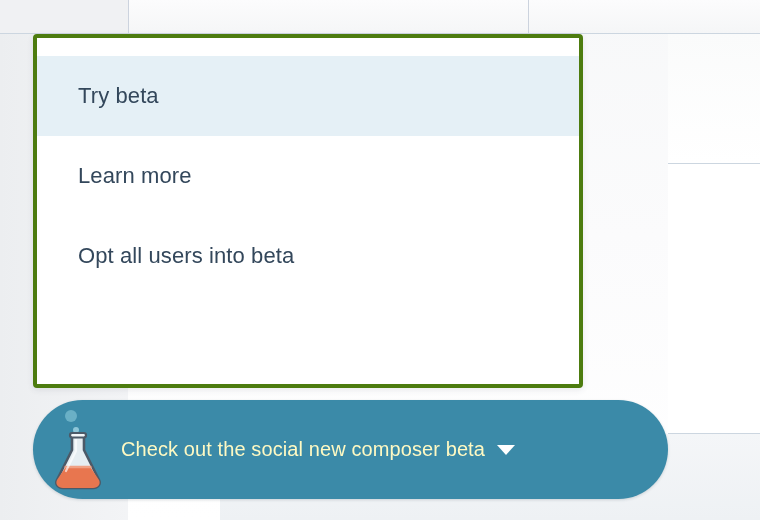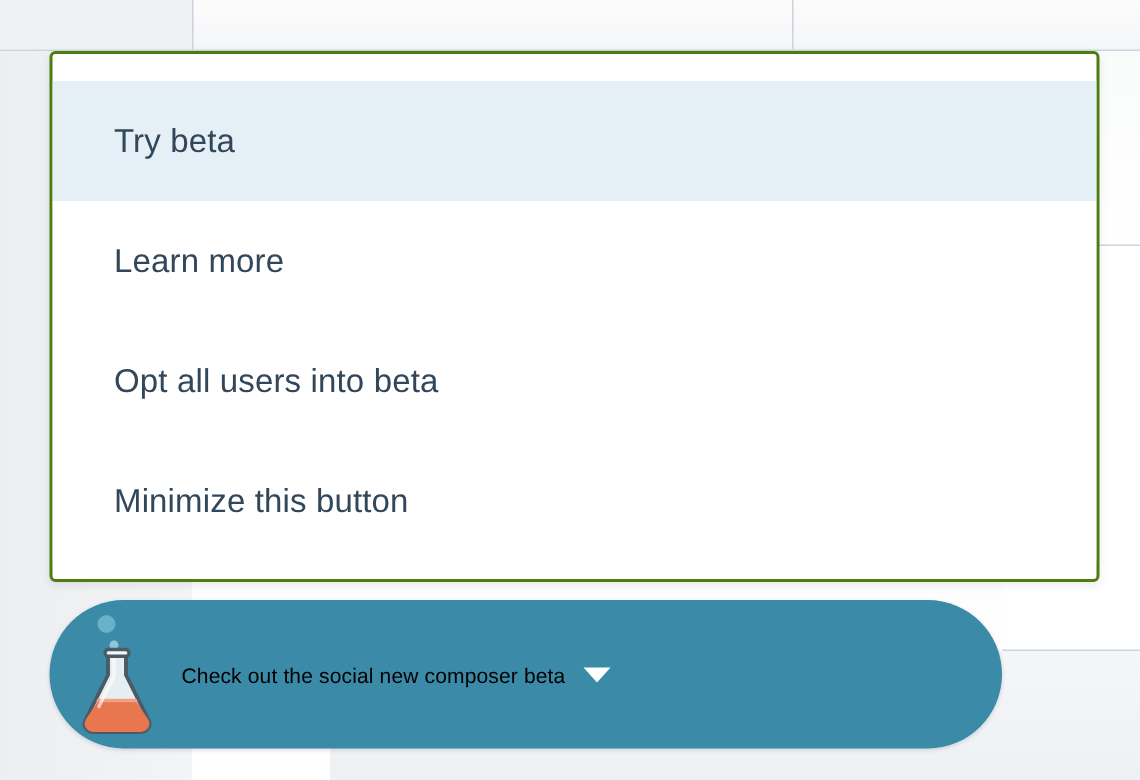--- a/index.html
+++ b/index.html
@@ -88,24 +88,24 @@
     left: 0; top: 34px;
     width: 128px; height: 486px;
     background: linear-gradient(90deg, #eceef0 0%, #f3f4f6 100%);
   }
 
   
   .menu {
     position: absolute;
     left: 33px;
     top: 34px;
-    width: 700px;
+    width: 550px;
     height: 354px;
     background: #ffffff;
-    border: 2px solid #4d7c0f;
+    border: 4px solid #4d7c0f;
     border-radius: 4px;
     box-shadow: 0 2px 6px rgba(45, 62, 80, 0.10);
     box-sizing: border-box;
     overflow: hidden;
   }
   .menu-list {
     list-style: none;
     margin: 0;
     padding: 0;
     position: relative;
@@ -148,22 +148,22 @@
   .flask-wrap {
     width: 62px;
     height: 82px;
     flex: 0 0 62px;
     position: relative;
     display: block;
   }
   .flask-wrap svg { display: block; }
 
   .beta-label {
-    font-size: 14px;
-    color: #000000;
+    font-size: 20px;
+    color: #fef9c3;
     letter-spacing: 0.1px;
     white-space: nowrap;
     margin-left: 10px;
   }
   .caret {
     margin-left: 12px;
     width: 0; height: 0;
     border-left: 9px solid transparent;
     border-right: 9px solid transparent;
     border-top: 10px solid #ffffff;
@@ -195,23 +195,20 @@
     <ul class="menu-list">
       <li class="menu-item is-active">
         <span>Try beta</span>
       </li>
       <li class="menu-item">
         <span>Learn more</span>
       </li>
       <li class="menu-item">
         <span>Opt all users into beta</span>
       </li>
-      <li class="menu-item">
-        <span>Minimize this button</span>
-      </li>
     </ul>
   </div>
 
   <div class="beta-button">
 
     <span class="flask-wrap">
       <svg width="62" height="82" viewBox="0 0 62 82" xmlns="http://www.w3.org/2000/svg">
 
         <circle cx="22" cy="7" r="6" fill="#6ab0c6"></circle>
         <circle cx="27" cy="21" r="3" fill="#8ec6d8"></circle>

